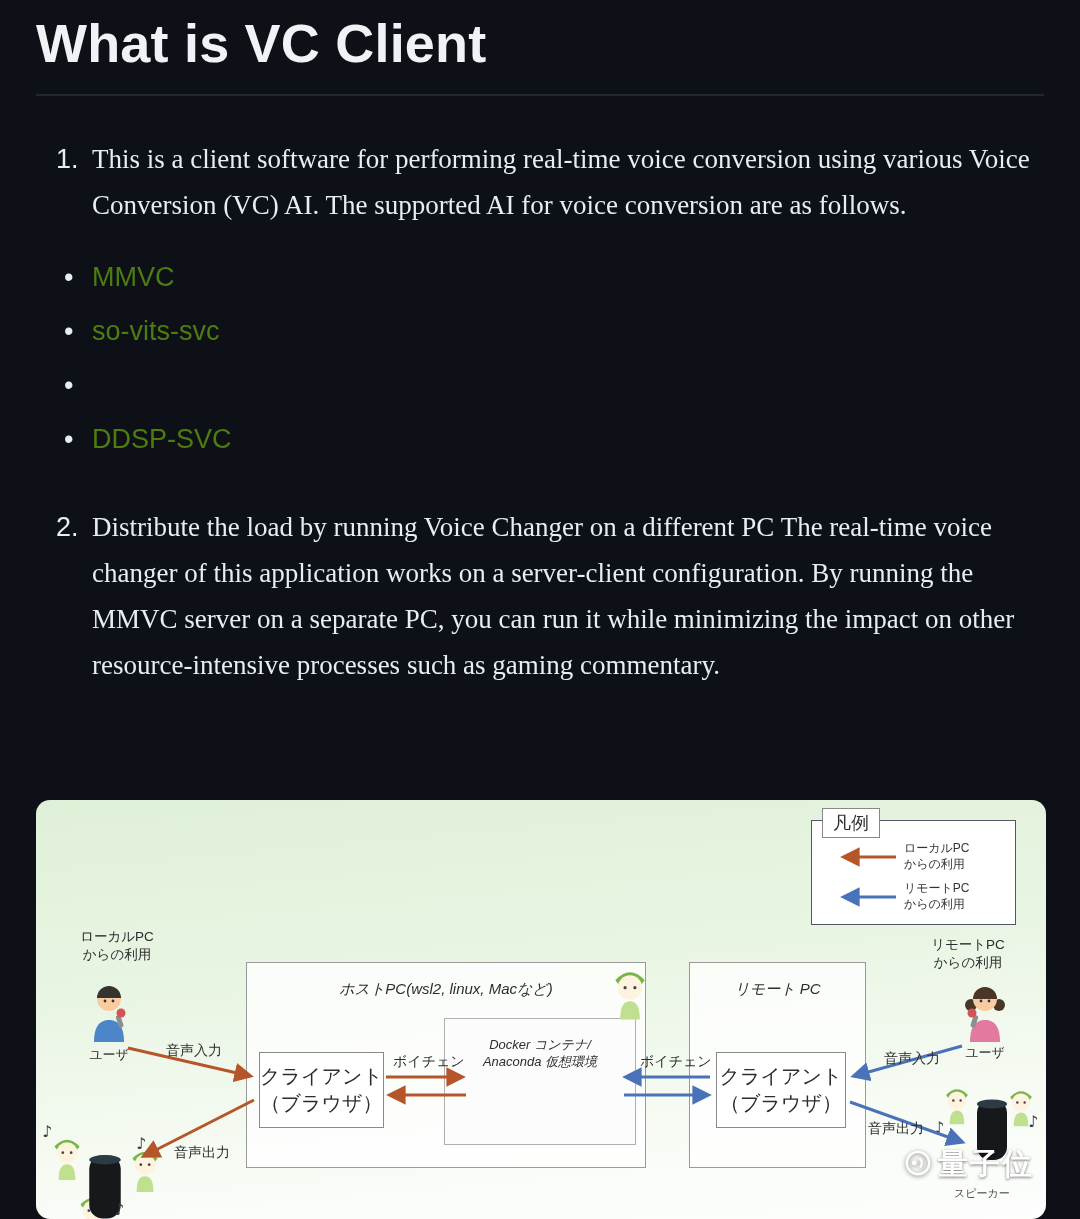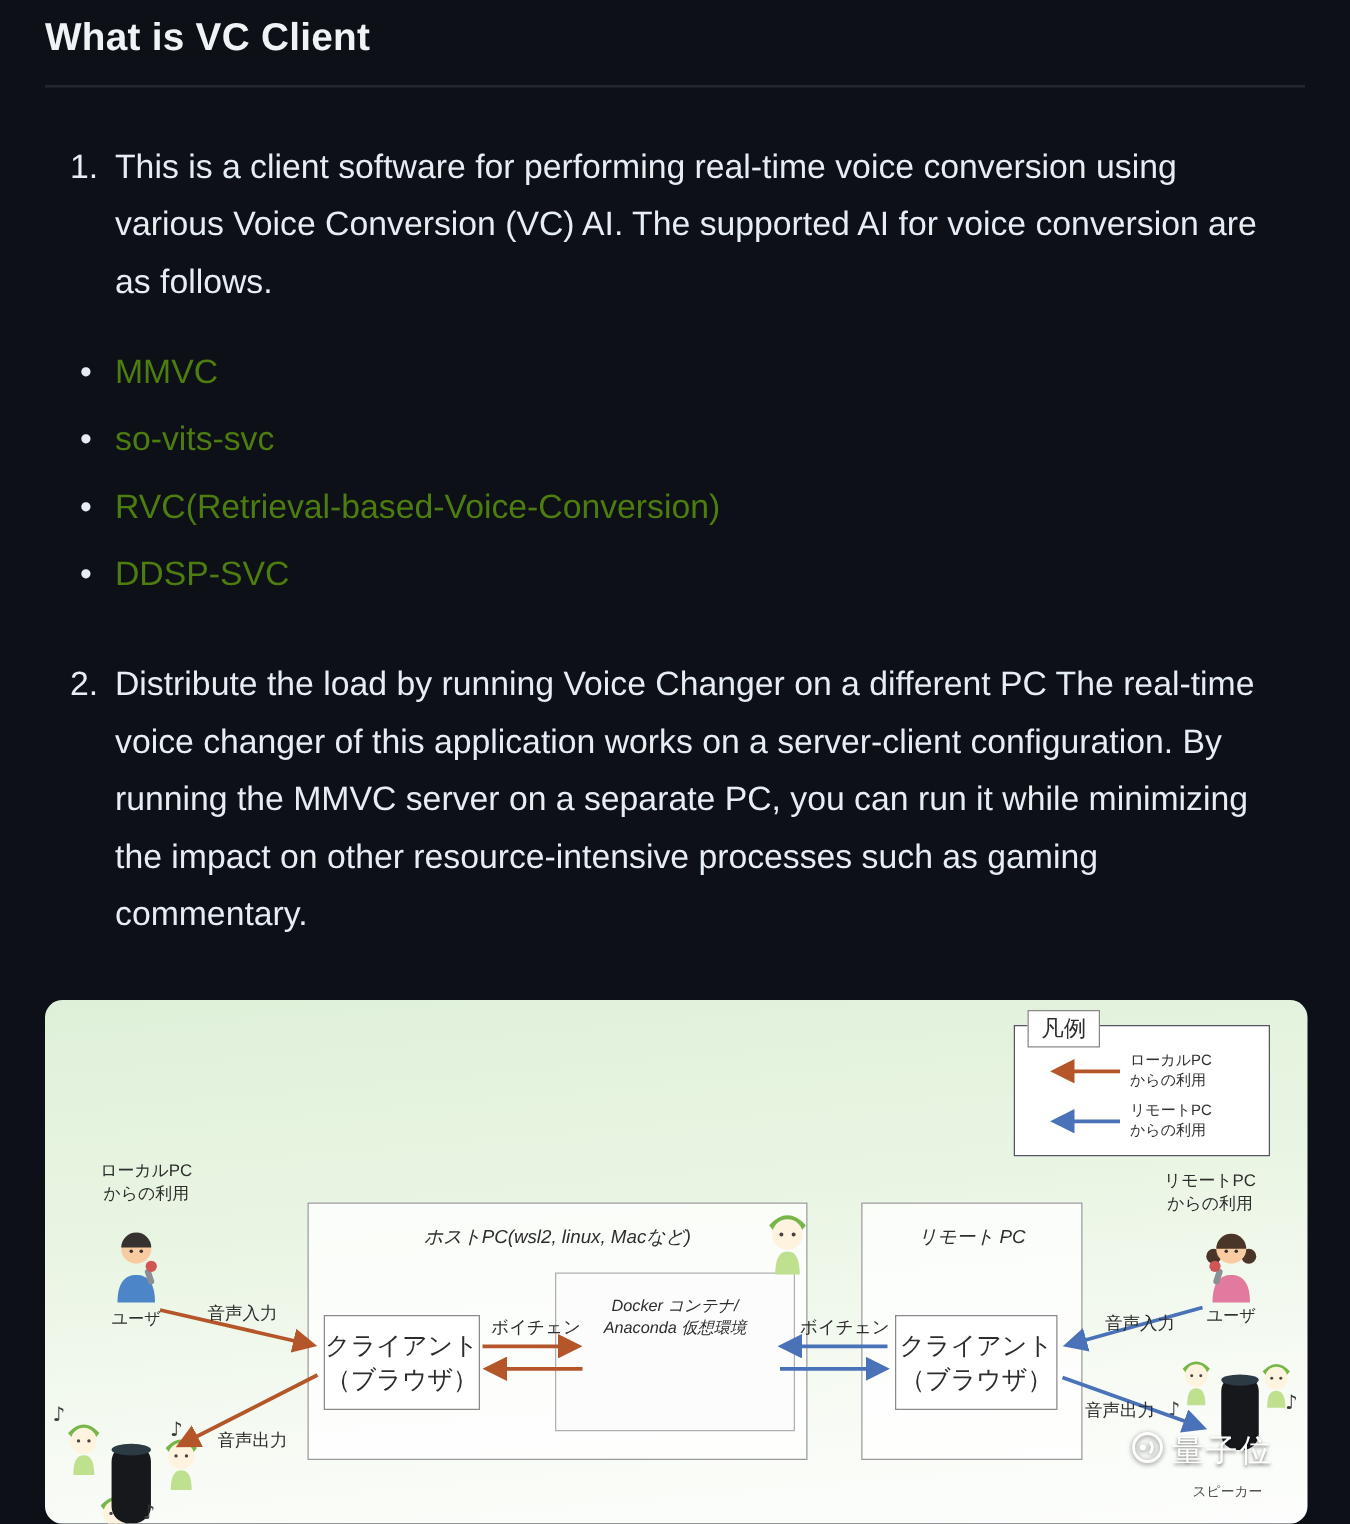--- a/index.html
+++ b/index.html
@@ -5,32 +5,32 @@
   * { box-sizing: border-box; margin: 0; padding: 0; }
   html, body { width: 1080px; height: 1219px; overflow: hidden; }
   body {
     background: #0d1117;
     color: #e6edf3;
     font-family: "Liberation Sans", "DejaVu Sans", sans-serif;
   }
   .content { padding: 0 36px; position: relative; height: 1219px; }
 
   h1.page-title {
-    font-size: 31px;
+    font-size: 54px;
     font-weight: 700;
     letter-spacing: 0.2px;
     color: #f0f3f6;
     padding: 12px 0 20px;
   }
   .rule { border: none; border-top: 2px solid #22272e; margin: 0; }
 
   .olist-item { display: flex; margin-top: 40px; font-size: 27px; line-height: 46px; color: #e6edf3; }
   .olist-item.second { margin-top: 50px; }
   .olist-num { flex: 0 0 56px; padding-left: 20px; }
-  .olist-text { flex: 1 1 auto; max-width: 940px; }
+  .olist-text { flex: 1 1 auto; max-width: 940px; font-family: Liberation Serif, serif; }
 
   .link-list { margin: 34px 0 0 28px; }
   .link-row { display: flex; align-items: baseline; font-size: 27px; line-height: 30px; margin-bottom: 24px; }
   .bullet { flex: 0 0 28px; color: #e6edf3; }
   .link-row a, .link-label { color: #4d7c0f; text-decoration: none; cursor: pointer; }
 
   
   .diagram {
     position: absolute; left: 36px; top: 800px;
     width: 1010px; height: 419px;
@@ -52,21 +52,21 @@
   .ml { white-space: pre-line; }
 
   .legend { position: absolute; left: 775px; top: 20px; width: 205px; height: 105px; background: #fff; border: 1px solid #556; z-index: 4; }
   .legend-tab { position: absolute; left: 786px; top: 8px; background: #fff; border: 1px solid #888; font-size: 18px; padding: 2px 10px; z-index: 5; }
   .legend-label { position: absolute; font-size: 12px; line-height: 16px; color: #333; z-index: 6; white-space: pre-line; }
 
   .icon-wrap { position: absolute; z-index: 3; line-height: 0; }
   .note { position: absolute; z-index: 4; font-size: 16px; color: #3a3a3a; font-family: "DejaVu Sans", sans-serif; }
 
   .watermark { position: absolute; left: 868px; top: 344px; z-index: 8; display: flex; align-items: center; gap: 6px; }
-  .watermark .brand { font-size: 25px; font-weight: 400; color: #ffffff; text-shadow: 0 1px 3px rgba(0,0,0,0.55); letter-spacing: 2px; }
+  .watermark .brand { font-size: 30px; font-weight: 700; color: #ffffff; text-shadow: 0 1px 3px rgba(0,0,0,0.55); letter-spacing: 2px; }
   .wm-icon { filter: drop-shadow(0 1px 2px rgba(0,0,0,0.5)); }
   .speaker-caption { position: absolute; left: 918px; top: 386px; font-size: 11px; color: #4a4a4a; z-index: 7; }
 </style>
 </head>
 <body>
 
 <div class="content">
 
   <h1 class="page-title">What is VC Client</h1>
   <hr class="rule">
@@ -80,21 +80,20 @@
     <div class="link-row">
       <span class="bullet">•</span>
       <a class="link-label">MMVC</a>
     </div>
     <div class="link-row">
       <span class="bullet">•</span>
       <a class="link-label">so-vits-svc</a>
     </div>
     <div class="link-row">
       <span class="bullet">•</span>
-      <a class="link-label">RVC(Retrieval-based-Voice-Conversion)</a>
     </div>
     <div class="link-row">
       <span class="bullet">•</span>
       <a class="link-label">DDSP-SVC</a>
     </div>
   </div>
 
   <div class="olist-item second">
     <span class="olist-num">2.</span>
     <span class="olist-text">Distribute the load by running Voice Changer on a different PC The real-time voice changer of this application works on a server-client configuration. By running the MMVC server on a separate PC, you can run it while minimizing the impact on other resource-intensive processes such as gaming commentary.</span>

